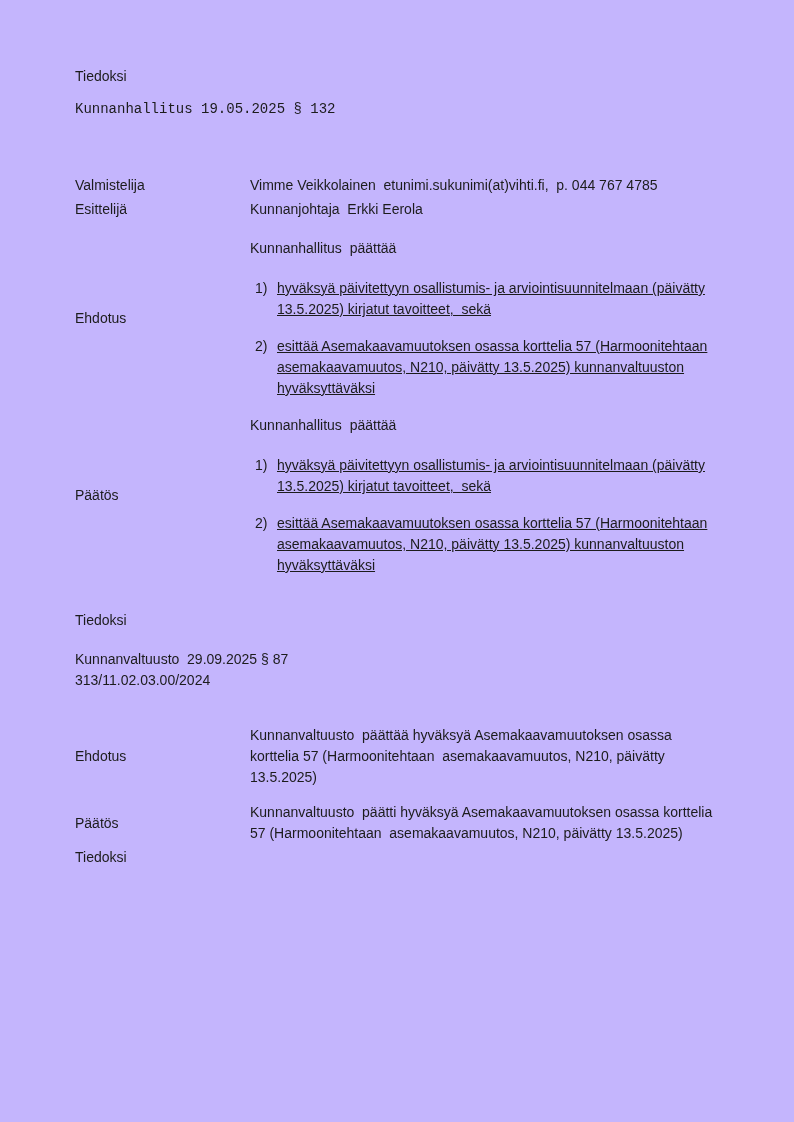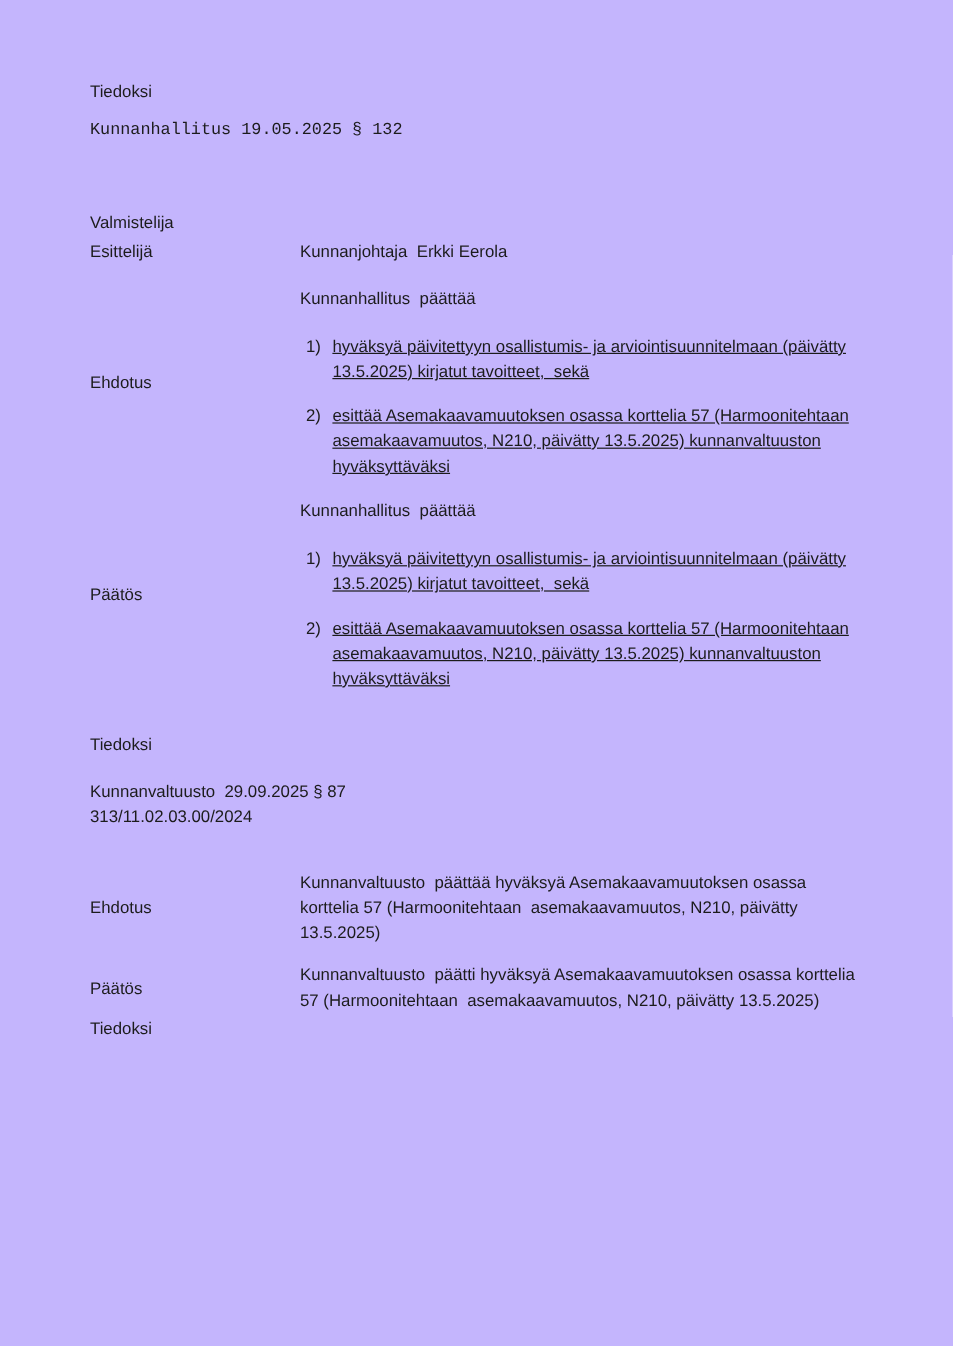--- a/index.html
+++ b/index.html
@@ -36,20 +36,21 @@
 <body>
 
 <div class="page">
 
   <div class="line">Tiedoksi</div>
 
   <div class="line mt-20">Kunnanhallitus 19.05.2025 § 132</div>
 
   <div class="row mt-55">
     <div class="col-label line">Valmistelija</div>
+    <div class="col-value line">Vimme Veikkolainen  etunimi.sukunimi(at)vihti.fi,  p. 044 767 4785</div>
   </div>
 
   <div class="row mt-17">
     <div class="col-label line">Esittelijä</div>
     <div class="col-value line">Kunnanjohtaja  Erkki Eerola</div>
   </div>
 
   <div class="row mt-18">
     <div class="col-label line">Ehdotus</div>
     <div class="col-value">

